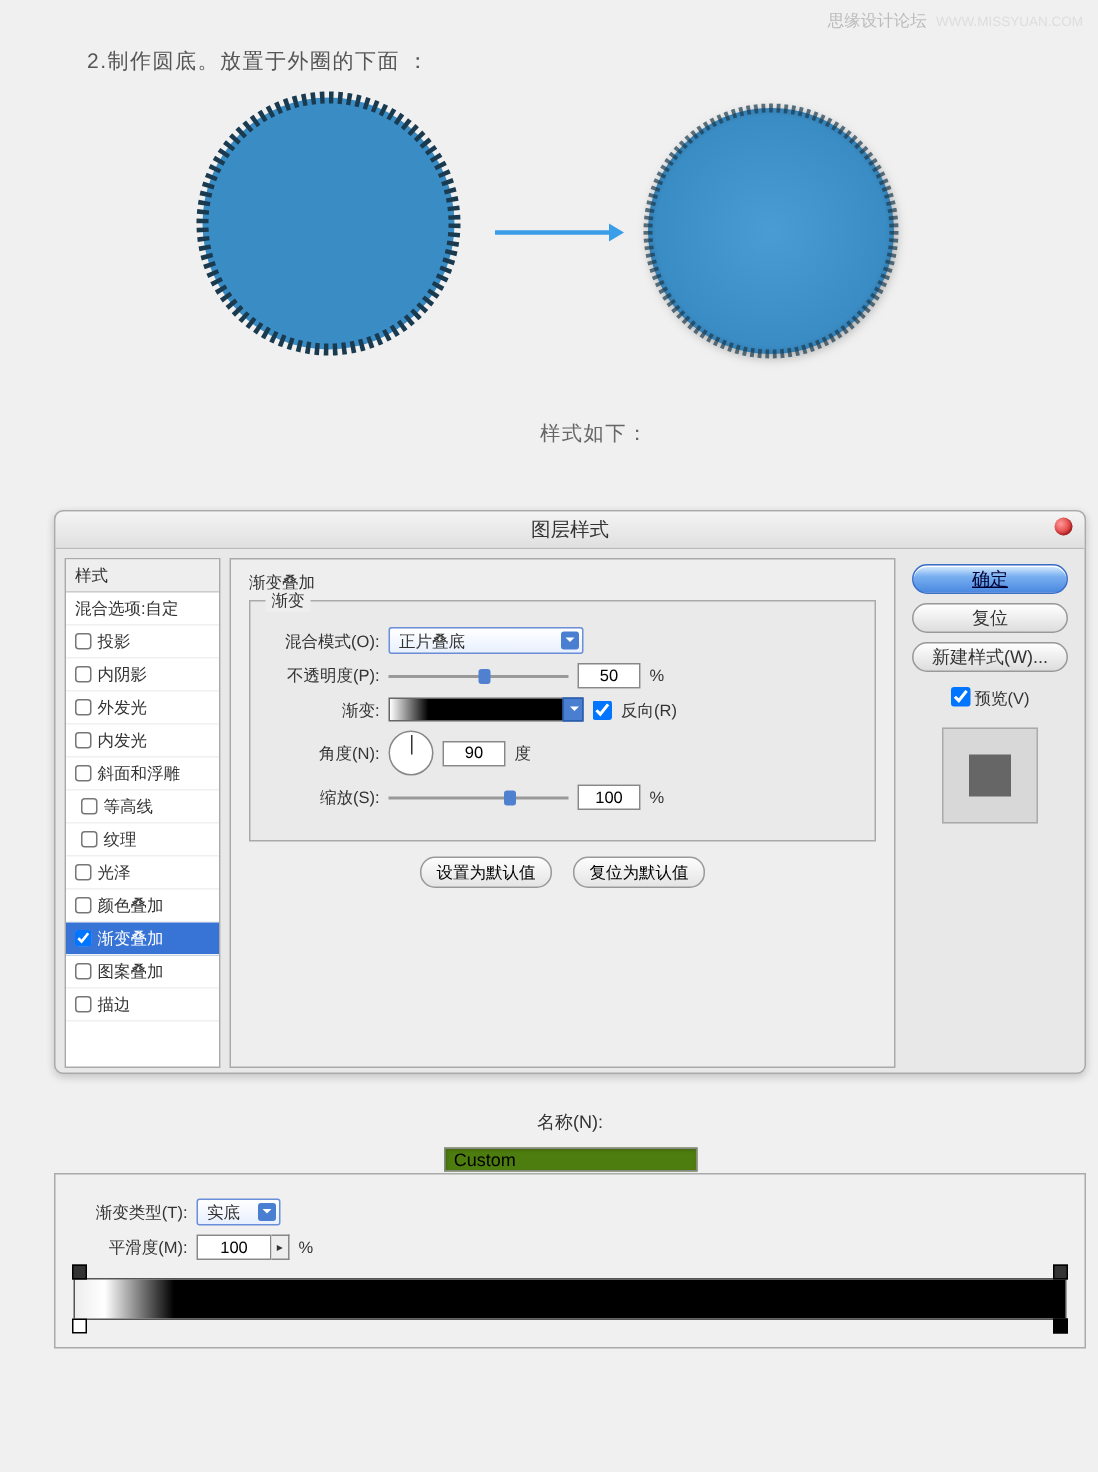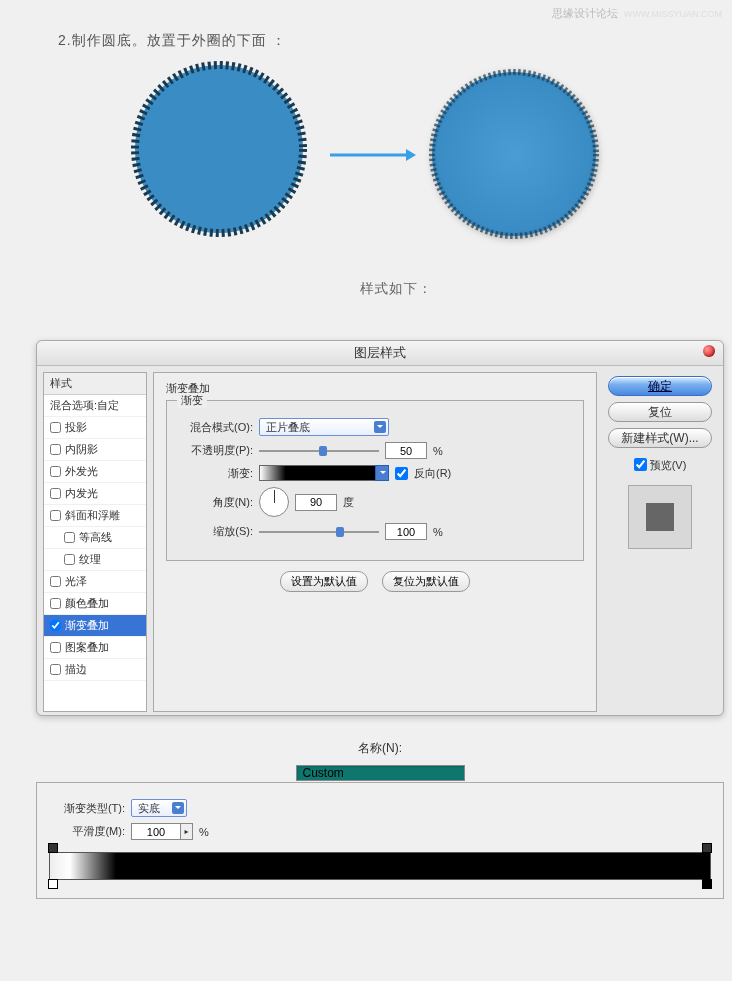--- a/index.html
+++ b/index.html
@@ -15,21 +15,21 @@
 .dialog { position: absolute; top: 340px; left: 36px; width: 688px; height: 376px; background: #e8e8e8; border: 1px solid #aaa; border-radius: 6px; box-shadow: 0 2px 6px rgba(0,0,0,0.2); }
 .dialog-title { text-align: center; font-size: 13px; padding: 3px 0; background: linear-gradient(#f4f4f4,#e0e0e0); border-bottom: 1px solid #bbb; border-radius: 6px 6px 0 0; position: relative; }
 .red-dot { position: absolute; right: 8px; top: 4px; width: 12px; height: 12px; background: radial-gradient(circle at 35% 35%, #ff9999, #cc0000); border-radius: 50%; box-shadow: inset -1px -1px 2px rgba(0,0,0,0.3); }
 
 .dialog-body { display: flex; height: calc(100% - 22px); padding: 6px; gap: 6px; }
 .style-list { width: 104px; border: 1px solid #aaa; background: #fff; font-size: 11px; }
 .style-header { background: #eee; padding: 3px 6px; border-bottom: 1px solid #ccc; }
 .style-item { padding: 3px 6px; display: flex; align-items: center; gap: 4px; border-bottom: 1px solid #f0f0f0; }
 .style-item.selected { background: #3874d6; color: #fff; }
 .style-item input[type=checkbox] { width: 11px; height: 11px; }
-.style-sub { padding-left: 20px; align-items: center; }
+.style-sub { padding-left: 10px; align-items: center; }
 
 .settings-panel { flex: 1; border: 1px solid #aaa; background: #eee; padding: 8px 12px; position: relative; }
 .group-title { font-size: 11px; margin-bottom: 2px; }
 .fieldset { border: 1px solid #aaa; padding: 10px 14px 14px; background: #eaeaea; margin-top: 4px; }
 .fieldset-label { position: relative; top: -18px; left: -4px; background: #eee; padding: 0 4px; font-size: 11px; display: inline-block; }
 .row { display: flex; align-items: center; margin: 6px 0; gap: 6px; font-size: 11px; }
 .row label { min-width: 72px; text-align: right; }
 .select-blue { background: linear-gradient(#fff,#e8f0ff); border: 1px solid #6a8ed8; height: 18px; padding: 0 16px 0 6px; font-size: 11px; position: relative; border-radius: 2px; min-width: 90px; display: inline-flex; align-items: center; }
 .select-arrow { position: absolute; right: 2px; top: 2px; width: 12px; height: 12px; background: #4a7ed0; border-radius: 2px; }
 .select-arrow::after { content: ""; position: absolute; left: 3px; top: 4px; border: 3px solid transparent; border-top-color: #fff; }
@@ -44,21 +44,21 @@
 .btn-default { background: linear-gradient(#fdfdfd,#e4e4e4); border: 1px solid #999; border-radius: 10px; padding: 2px 10px; font-size: 11px; cursor: pointer; }
 
 .right-panel { width: 114px; display: flex; flex-direction: column; gap: 6px; padding: 4px 2px; align-items: center; }
 .aqua-btn { width: 104px; height: 20px; border-radius: 10px; background: linear-gradient(#dff0ff,#7ab0f0 40%,#4a88e0); border: 1px solid #3a6fc8; color: #003; font-size: 12px; display: flex; align-items: center; justify-content: center; cursor: pointer; box-shadow: inset 0 1px 0 #fff; text-decoration: underline; }
 .gray-btn { width: 104px; height: 20px; border-radius: 10px; background: linear-gradient(#fff,#ddd); border: 1px solid #999; font-size: 12px; display: flex; align-items: center; justify-content: center; cursor: pointer; }
 .preview-check { font-size: 11px; display: flex; align-items: flex-start; gap: 3px; margin-top: 4px; }
 .swatch-box { width: 64px; height: 64px; background: #d8d8d8; border: 1px solid #aaa; margin-top: 6px; display: flex; align-items: center; justify-content: center; }
 .swatch-inner { width: 28px; height: 28px; background: #666; }
 
 .name-row { position: absolute; top: 740px; left: 36px; width: 688px; display: flex; align-items: center; gap: 8px; font-size: 12px; flex-direction: column; }
-.name-input { flex: 1; height: 22px; border: 1px solid #888; background: #0f766e; padding: 0 6px; font-size: 12px; box-shadow: inset 1px 1px 2px rgba(0,0,0,0.15); }
+.name-input { flex: 1; height: 22px; border: 1px solid #888; background: #4d7c0f; padding: 0 6px; font-size: 12px; box-shadow: inset 1px 1px 2px rgba(0,0,0,0.15); }
 .new-btn { width: 36px; height: 20px; border-radius: 10px; background: linear-gradient(#fff,#ddd); border: 1px solid #999; font-size: 11px; cursor: pointer; }
 
 .grad-editor { position: absolute; top: 782px; left: 36px; width: 688px; border: 1px solid #aaa; padding: 10px 12px 18px; background: #f0f0f0; }
 .grad-bar { height: 28px; background: linear-gradient(to right, #ededed 0%, #fff 3%, #000 10%, #000 100%); border: 1px solid #555; position: relative; margin-top: 12px; }
 .stop-top { position: absolute; top: -10px; width: 10px; height: 10px; }
 .stop-bot { position: absolute; bottom: -12px; width: 10px; height: 12px; }
 .stop-marker { width: 10px; height: 10px; background: #333; border: 1px solid #000; }
 .stop-left { left: -2px; }
 .stop-right { right: -2px; }
 </style>

